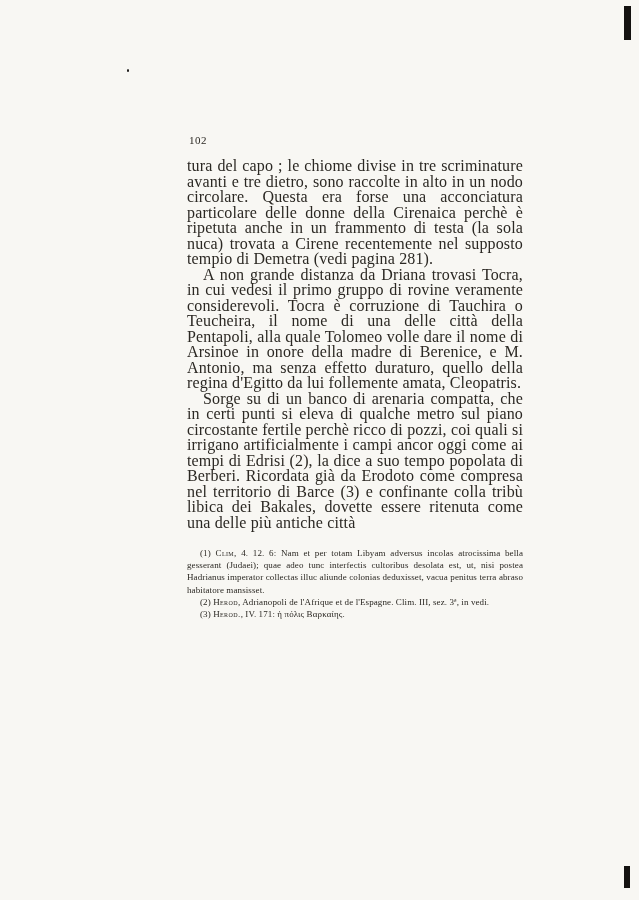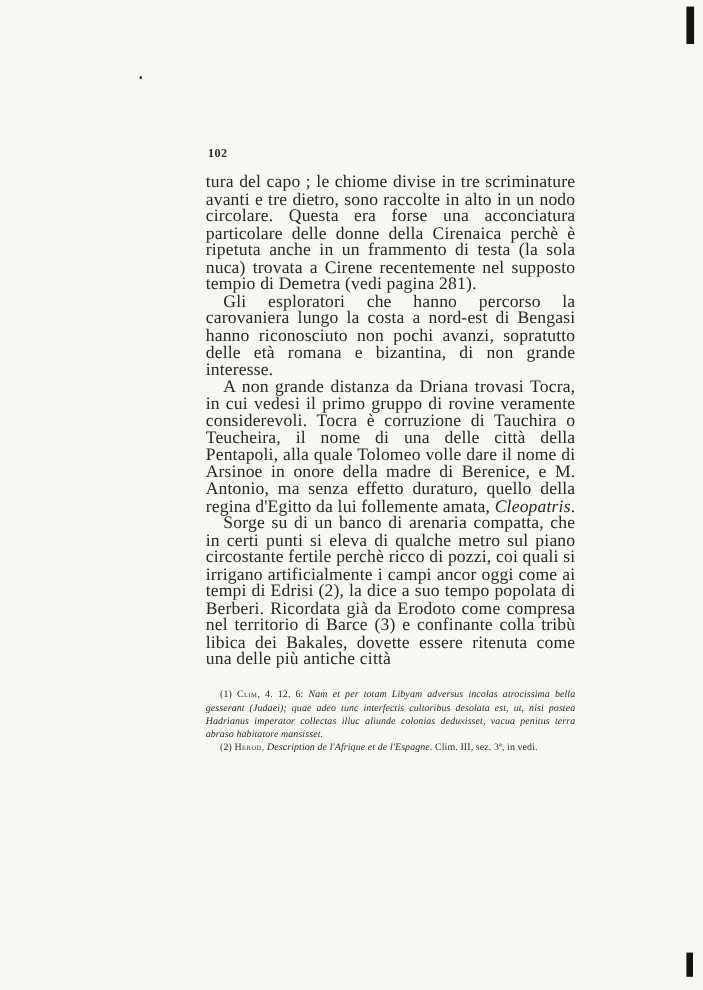--- a/index.html
+++ b/index.html
@@ -26,21 +26,20 @@
   .text-block {
     position: absolute;
     left: 187px;
     top: 134px;
     width: 336px;
   }
   .page-number {
     font-size: 11px;
     letter-spacing: 0.5px;
     margin: 0 0 12px 2px;
-    font-weight: bold;
   }
   .body-text p {
     font-size: 16px;
     line-height: 15.5px;
     text-align: justify;
     letter-spacing: 0.15px;
   }
   .body-text p.indent { text-indent: 16px; }
   .heading {
     font-size: 12.5px;
@@ -53,53 +52,53 @@
     margin-top: 17px;
   }
   .footnotes p {
     font-size: 9px;
     line-height: 12.2px;
     text-align: justify;
     text-indent: 13px;
     letter-spacing: 0.1px;
   }
   .sc { font-variant: small-caps; letter-spacing: 0.4px; }
-  .it { font-style: italic; }
+  .it { }
 </style>
 </head>
 <body>
 
 <div class="page">
 
   <div class="artifact top-right"></div>
   <div class="artifact bottom-right"></div>
   <div class="artifact speck"></div>
 
   <div class="text-block">
 
     <div class="page-number">102</div>
 
     <div class="body-text">
 
       <p>tura del capo ; le chiome divise in tre scriminature avanti e tre dietro, sono raccolte in alto in un nodo circolare. Questa era forse una acconciatura particolare delle donne della Cirenaica perchè è ripetuta anche in un frammento di testa (la sola nuca) trovata a Cirene recentemente nel supposto tempio di Demetra (vedi pagina 281).</p>
 
 
-      <p class="indent">Gli esploratori che hanno percorso la carovaniera lungo la costa a nord-est di Bengasi hanno riconosciuto non pochi avanzi, sopratutto delle età romana e bizantina, di non grande interesse.</p>
 
 
       <p class="indent"><span>A non grande distanza da Driana trovasi Tocra, in cui vedesi il primo gruppo di rovine veramente considerevoli. Tocra è corruzione di Tauchira o Teucheira, il nome di una delle città della Pentapoli, alla quale Tolomeo volle dare il nome di Arsinoe in onore della madre di Berenice, e M. Antonio, ma senza effetto duraturo, quello della regina d'Egitto da lui follemente amata, </span><span class="it">Cleopatris</span><span>.</span></p>
 
       <p class="indent">Sorge su di un banco di arenaria compatta, che in certi punti si eleva di qualche metro sul piano circostante fertile perchè ricco di pozzi, coi quali si irrigano artificialmente i campi ancor oggi come ai tempi di Edrisi (2), la dice a suo tempo popolata di Berberi. Ricordata già da Erodoto come compresa nel territorio di Barce (3) e confinante colla tribù libica dei Bakales, dovette essere ritenuta come una delle più antiche città</p>
 
     </div>
 
     <div class="footnotes">
 
       <p><span>(1) </span><span class="sc">Clim</span><span>, 4. 12. 6: </span><span class="it">Nam et per totam Libyam adversus incolas atrocissima bella gesserant (Judaei); quae adeo tunc interfectis cultoribus desolata est, ut, nisi postea Hadrianus imperator collectas illuc aliunde colonias deduxisset, vacua penitus terra abraso habitatore mansisset.</span></p>
 
-      <p><span>(2) </span><span class="sc">Herod</span><span>, </span><span class="it">Description de l'Afrique et de l'Espagne</span><span>. Clim. III, sez. 3ª, in vedi.</span></p>
+      <p><span>(2) </span><span class="sc">Herod</span><span>, </span><span class="it">Adrianopoli de l'Afrique et de l'Espagne</span><span>. Clim. III, sez. 3ª, in vedi.</span></p>
 
+      <p><span>(3) </span><span class="sc">Herod.</span><span>, IV. 171: </span><span>ἡ πόλις Βαρκαίης.</span></p>
 
     </div>
 
   </div>
 
 </div>
 
 </body></html>

